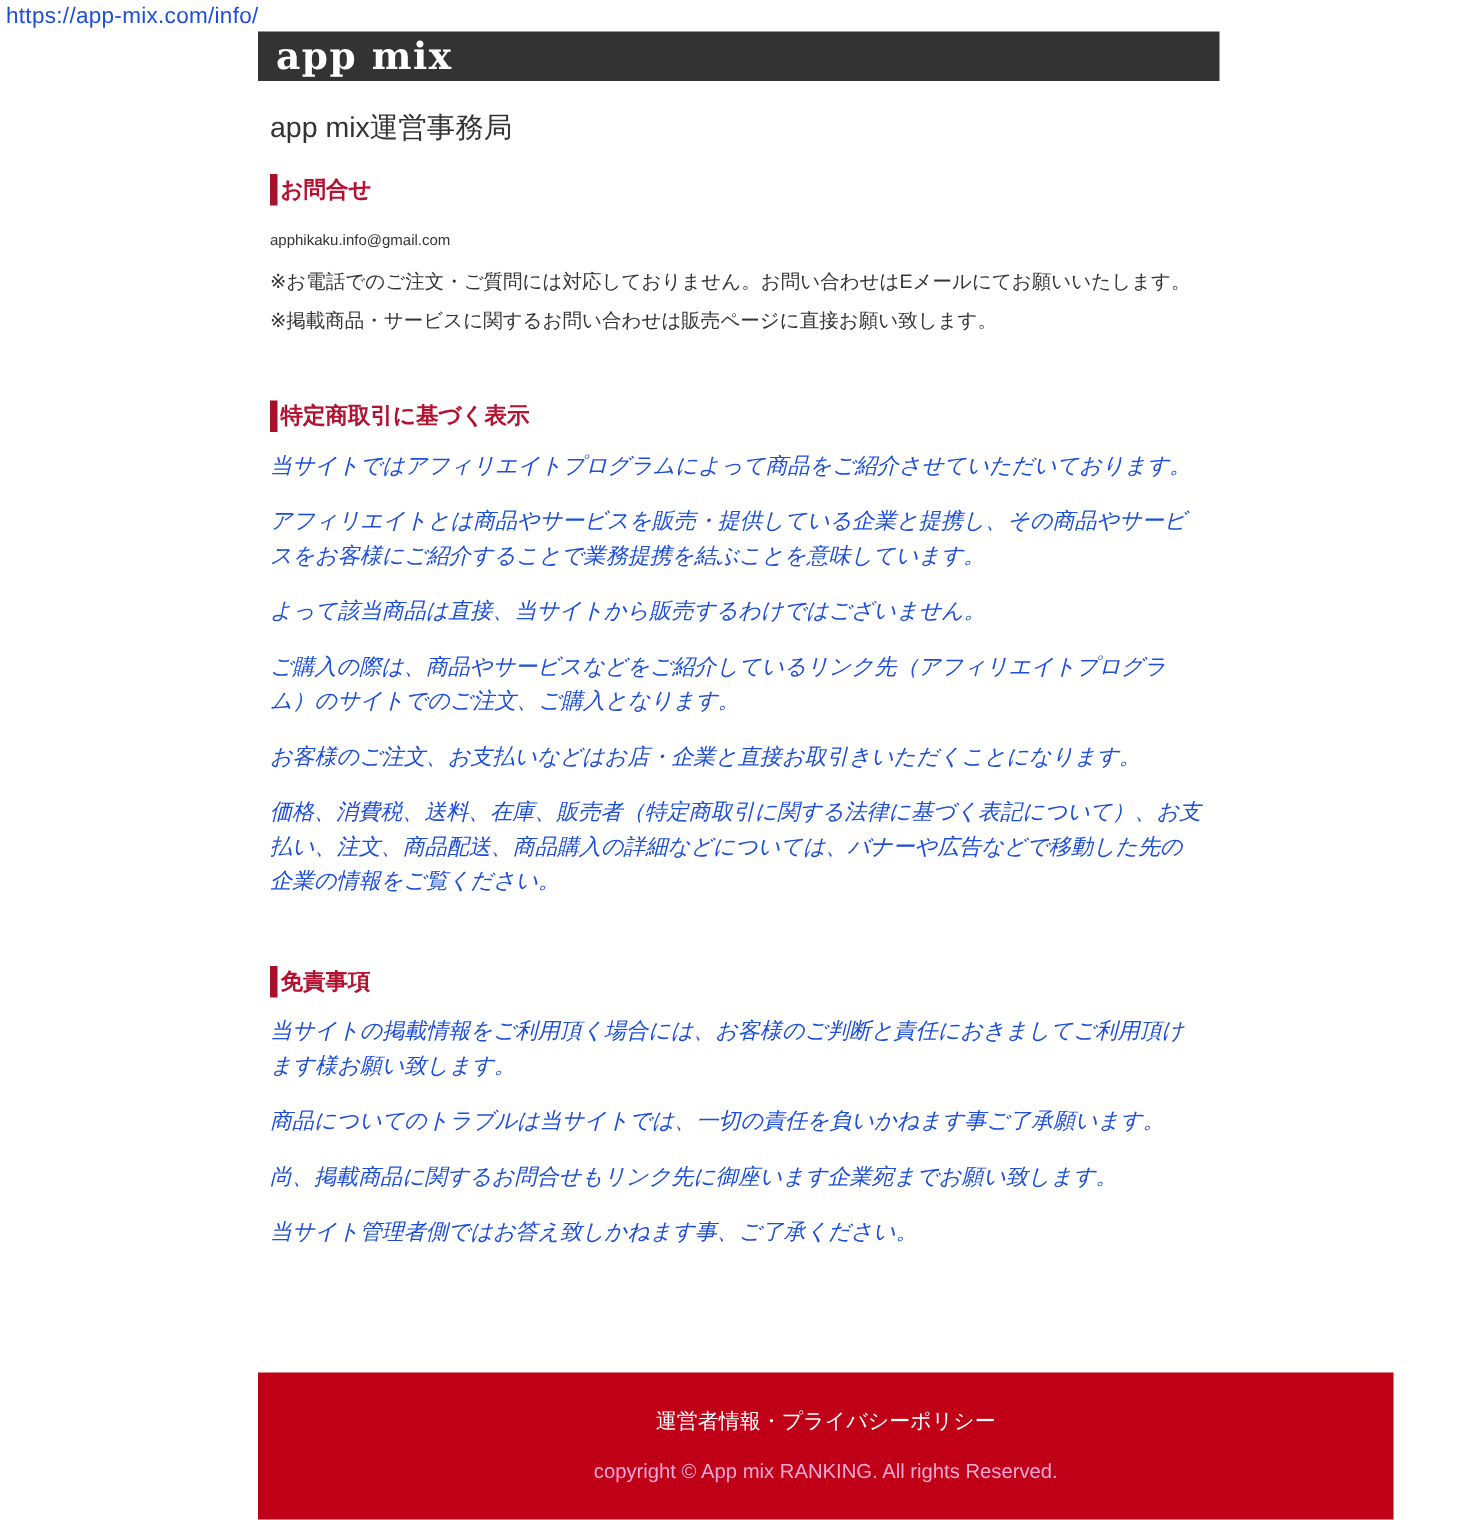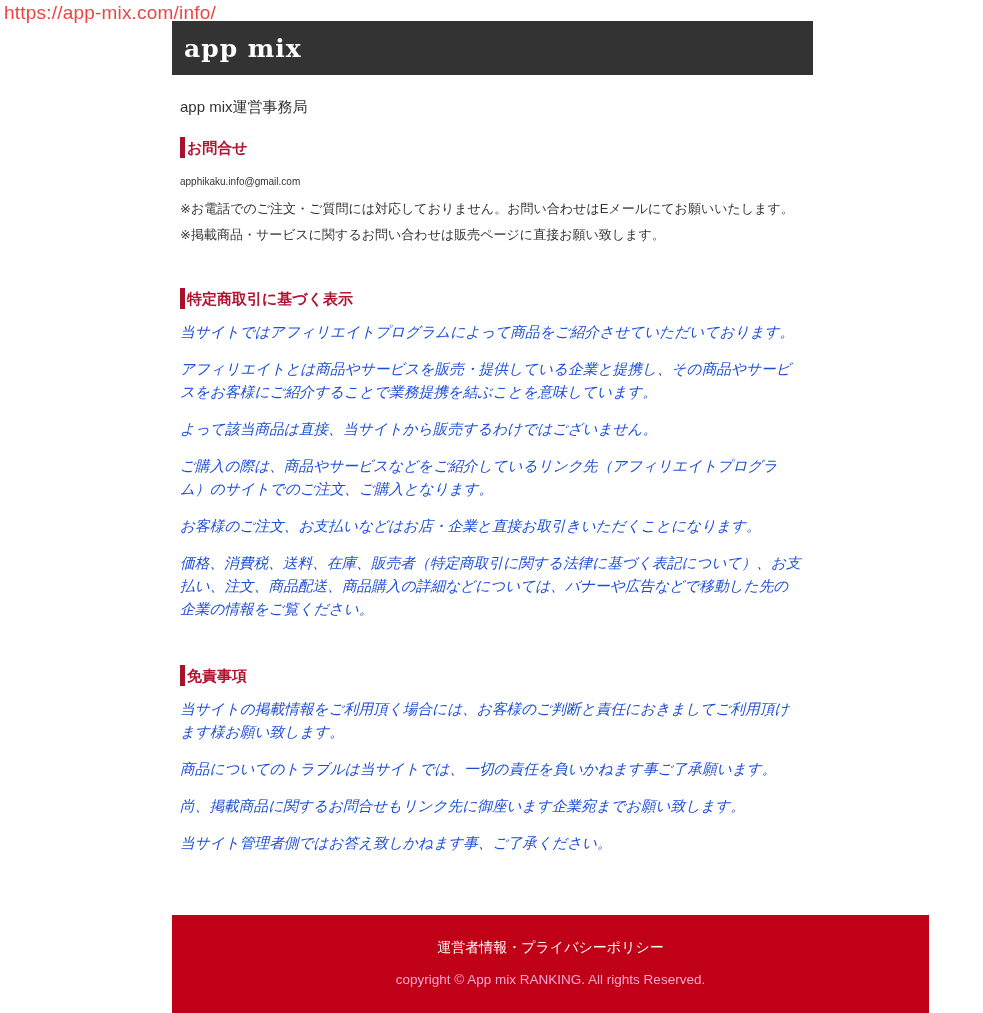--- a/index.html
+++ b/index.html
@@ -8,44 +8,44 @@
     width: 983px; height: 1013px;
     font-family: "Liberation Sans", "DejaVu Sans", sans-serif;
     color: #333333;
     position: relative;
     overflow: hidden;
   }
   .stage { position: relative; width: 983px; height: 1013px; }
 
   .url-label {
     position: absolute; left: 4px; top: 2px;
-    font-size: 19px; color: #ef4444; letter-spacing: 0.2px;
+    font-size: 15px; color: #1d4ed8; letter-spacing: 0.2px;
   }
 
   .page {
     position: absolute; left: 172px; top: 21px; width: 641px;
   }
 
   .site-header {
     background: #333333;
-    height: 54px;
+    height: 33px;
     display: flex; align-items: center;
     padding-left: 12px;
   }
   .site-header h1 {
     font-family: "DejaVu Serif", "Liberation Serif", serif;
     font-weight: bold; font-size: 25px; color: #ffffff;
     letter-spacing: 1px;
   }
 
   .content { padding: 0 10px 0 8px; }
 
   .operator {
     margin-top: 22px;
-    font-size: 15px; line-height: 20px; color: #333333;
+    font-size: 19px; line-height: 20px; color: #333333;
   }
 
   h2.section-heading {
     margin-top: 20px;
     font-size: 15px; font-weight: bold;
     color: #b31231;
     border-left: 5px solid #a6122b;
     padding-left: 2px;
     line-height: 21px;
   }

